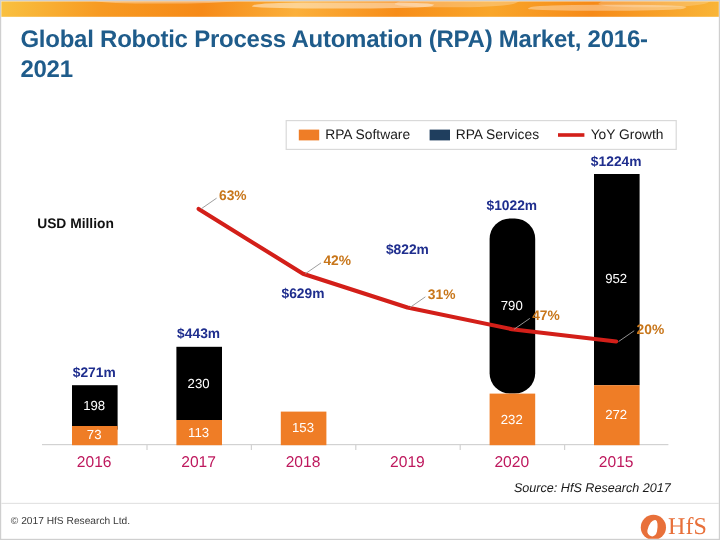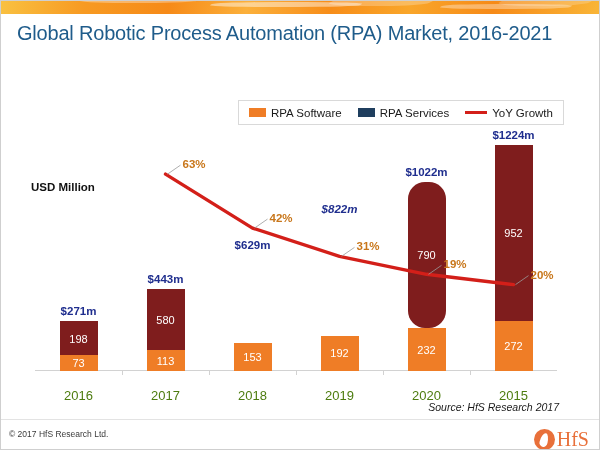--- a/index.html
+++ b/index.html
@@ -31,21 +31,21 @@
   .sw1 { left: 80px;  top: -5px; width: 120px; height: 7px; }
   .sw2 { left: 210px; top:  1px; width: 150px; height: 5px; background: rgba(255,255,255,0.45); }
   .sw3 { left: 330px; top: -3px; width: 100px; height: 8px; background: rgba(255,255,255,0.25); }
   .sw4 { left: 440px; top:  3px; width: 130px; height: 5px; background: rgba(255,255,255,0.35); }
   .sw5 { left: 500px; top: -4px; width:  90px; height: 9px; background: rgba(255,255,255,0.20); }
 
   
   #title {
     position: absolute; left: 16px; top: 20px; width: 560px;
     color: #1F5C8B;
-    font-size: 20px; font-weight: normal; line-height: 25px;
+    font-size: 20px; font-weight: bold; line-height: 25px;
     letter-spacing: -0.2px;
   }
 
   
   #legend {
     position: absolute; left: 237px; top: 99px;
     height: 25px;
     border: 1px solid #d9d9d9;
     background: #ffffff;
     display: flex; align-items: center;
@@ -73,30 +73,30 @@
     width: 522px; height: 1px; background: #d2d2d2;
   }
   .tick {
     position: absolute; bottom: -4px; width: 1px; height: 5px;
     background: #d2d2d2;
   }
   .bar-group { position: absolute; bottom: 0; width: 38px; }
   .seg { position: absolute; left: 0; width: 38px; display: flex;
          align-items: center; justify-content: center;
          color: #ffffff; font-size: 11px; }
-  .seg-services { background: #7f1d1d; }
+  .seg-services { background: #000000; }
   .seg-software { background: #EF7D26; }
   .total-label {
     position: absolute; left: 50%; transform: translateX(-50%);
     white-space: nowrap;
     font-size: 11.5px; font-weight: bold; color: #1F2E8E;
   }
   .xcat {
-    position: absolute; top: 257px; width: 86px; text-align: center;
-    font-size: 13px; color: #4d7c0f;
+    position: absolute; top: 246px; width: 86px; text-align: center;
+    font-size: 13px; color: #be185d;
   }
 
   
   #growth-svg { position: absolute; left: 0; top: 0; width: 522px; height: 240px; }
   .growth-label {
     position: absolute; white-space: nowrap;
     font-size: 11.5px; font-weight: bold; color: #C8761A;
   }
 
   
@@ -161,31 +161,30 @@
 
 <div id="plot">
   <div id="baseline"></div>
   <div id="bars">
       <div class="bar-group" style="left: 24.5px; height: 50.0308px;">
         <div class="seg seg-services" style="bottom: 13.4769px; height: 36.5538px;">198</div>
         <div class="seg seg-software" style="bottom: 0px; height: 16px;">73</div>
         <div class="total-label" style="bottom: 54.0308px;">$271m</div>
       </div>
       <div class="bar-group" style="left: 111.5px; height: 81.7846px;">
-        <div class="seg seg-services" style="bottom: 20.8615px; height: 60.9231px;">580</div>
+        <div class="seg seg-services" style="bottom: 20.8615px; height: 60.9231px;">230</div>
         <div class="seg seg-software" style="bottom: 0px; height: 20.8615px;">113</div>
         <div class="total-label" style="bottom: 85.7846px;">$443m</div>
       </div>
       <div class="bar-group" style="left: 198.5px; height: 116.123px;">
         <div class="seg seg-software" style="bottom: 0px; height: 28.2462px;">153</div>
         <div class="total-label" style="bottom: 120.123px;">$629m</div>
       </div>
       <div class="bar-group" style="left: 285.5px; height: 151.754px;">
-        <div class="seg seg-software" style="bottom: 0px; height: 35.4462px;">192</div>
-        <div class="total-label" style="bottom: 155.754px; font-style: italic;">$822m</div>
+        <div class="total-label" style="bottom: 155.754px;">$822m</div>
       </div>
       <div class="bar-group" style="left: 372.5px; height: 188.677px;">
         <div class="seg seg-services" style="bottom: 42.8308px; height: 145.846px; border-radius: 17px;">790</div>
         <div class="seg seg-software" style="bottom: 0px; height: 42.8308px;">232</div>
         <div class="total-label" style="bottom: 192.677px;">$1022m</div>
       </div>
       <div class="bar-group" style="left: 459.5px; height: 225.969px;">
         <div class="seg seg-services" style="bottom: 50.2154px; height: 175.754px;">952</div>
         <div class="seg seg-software" style="bottom: 0px; height: 50.2154px;">272</div>
         <div class="total-label" style="bottom: 229.969px;">$1224m</div>
@@ -196,21 +195,21 @@
   <line x1="132.5" y1="43.125" x2="145.5" y2="34.125" stroke="#9a9a9a" stroke-width="0.8"></line>
       <line x1="219.5" y1="97.08333333333333" x2="232.5" y2="88.08333333333333" stroke="#9a9a9a" stroke-width="0.8"></line>
       <line x1="306.5" y1="125.34722222222221" x2="319.5" y2="116.34722222222221" stroke="#9a9a9a" stroke-width="0.8"></line>
       <line x1="393.5" y1="143.33333333333334" x2="406.5" y2="134.33333333333334" stroke="#9a9a9a" stroke-width="0.8"></line>
       <line x1="480.5" y1="153.61111111111111" x2="493.5" y2="144.61111111111111" stroke="#9a9a9a" stroke-width="0.8"></line>
     </svg>
   <div id="growth-labels">
       <div class="growth-label" style="left: 147.5px; top: 27.125px;">63%</div>
       <div class="growth-label" style="left: 234.5px; top: 81.0833px;">42%</div>
       <div class="growth-label" style="left: 321.5px; top: 109.347px;">31%</div>
-      <div class="growth-label" style="left: 408.5px; top: 127.333px;">19%</div>
+      <div class="growth-label" style="left: 408.5px; top: 127.333px;">47%</div>
       <div class="growth-label" style="left: 495.5px; top: 137.611px;">20%</div>
     </div>
   <div id="xcats">
       <div class="xcat" style="left: 0.5px;">2016</div>
       <div class="xcat" style="left: 87.5px;">2017</div>
       <div class="xcat" style="left: 174.5px;">2018</div>
       <div class="xcat" style="left: 261.5px;">2019</div>
       <div class="xcat" style="left: 348.5px;">2020</div>
       <div class="xcat" style="left: 435.5px;">2015</div>
     </div>

